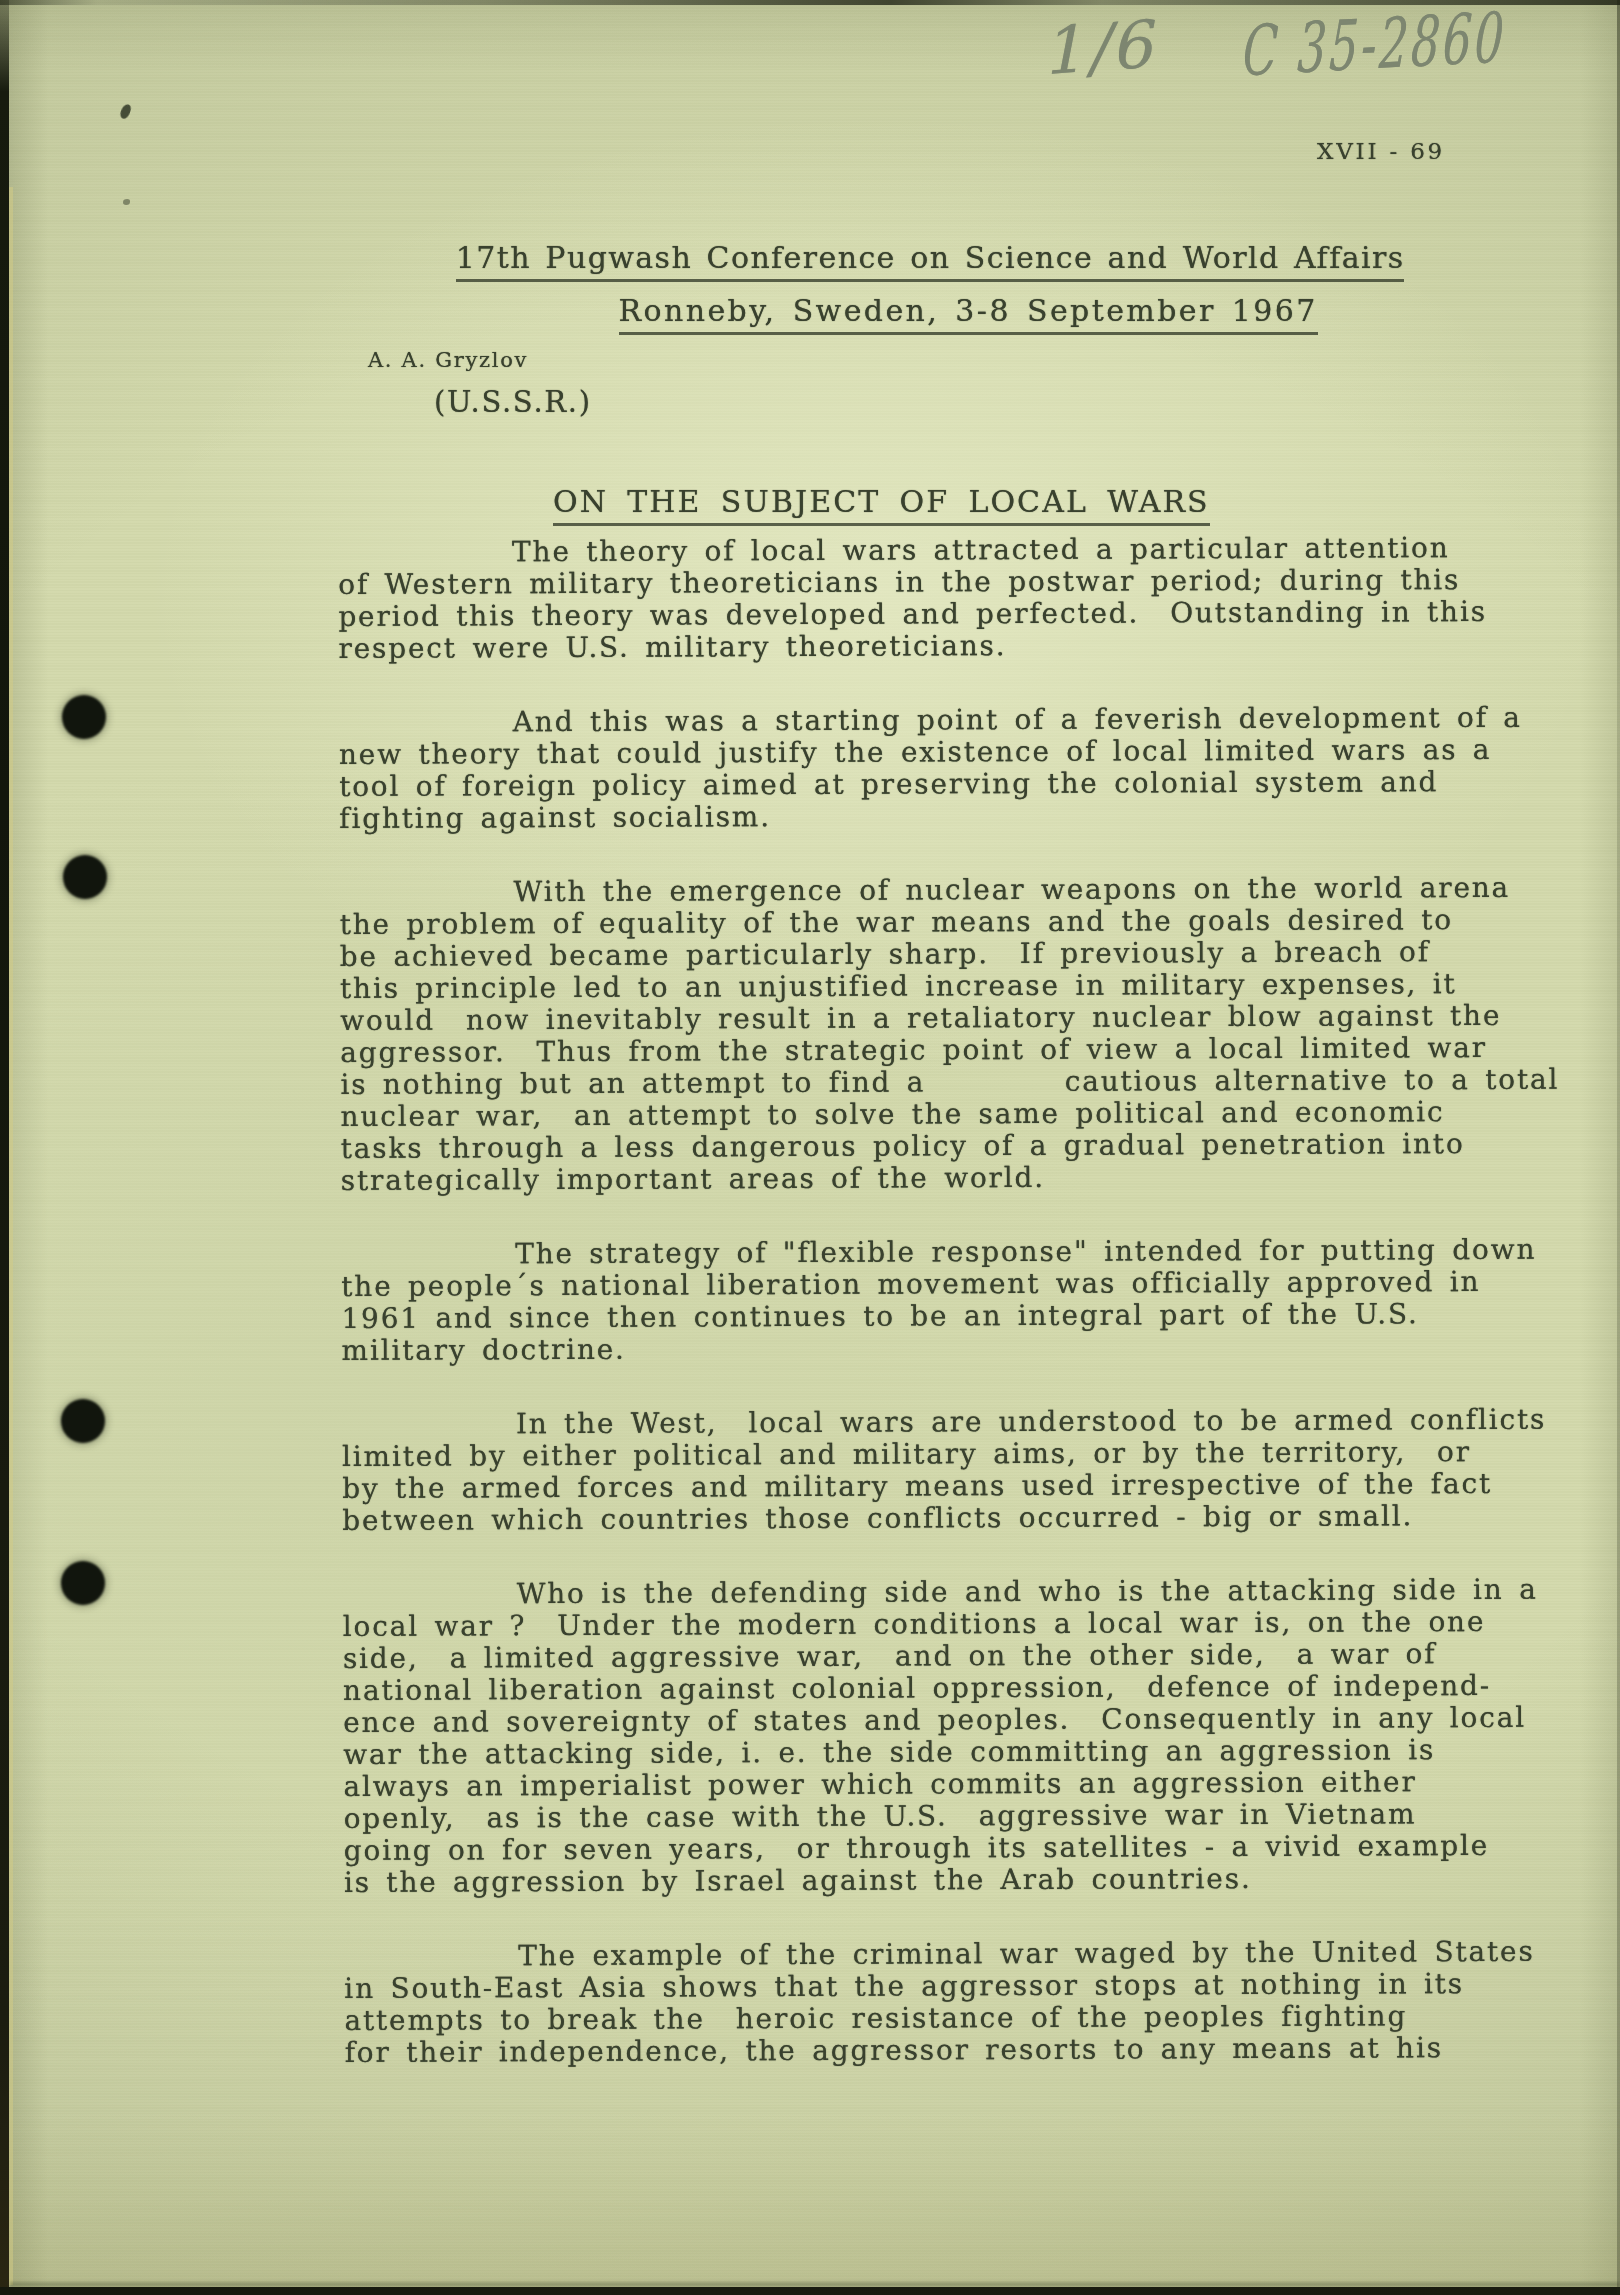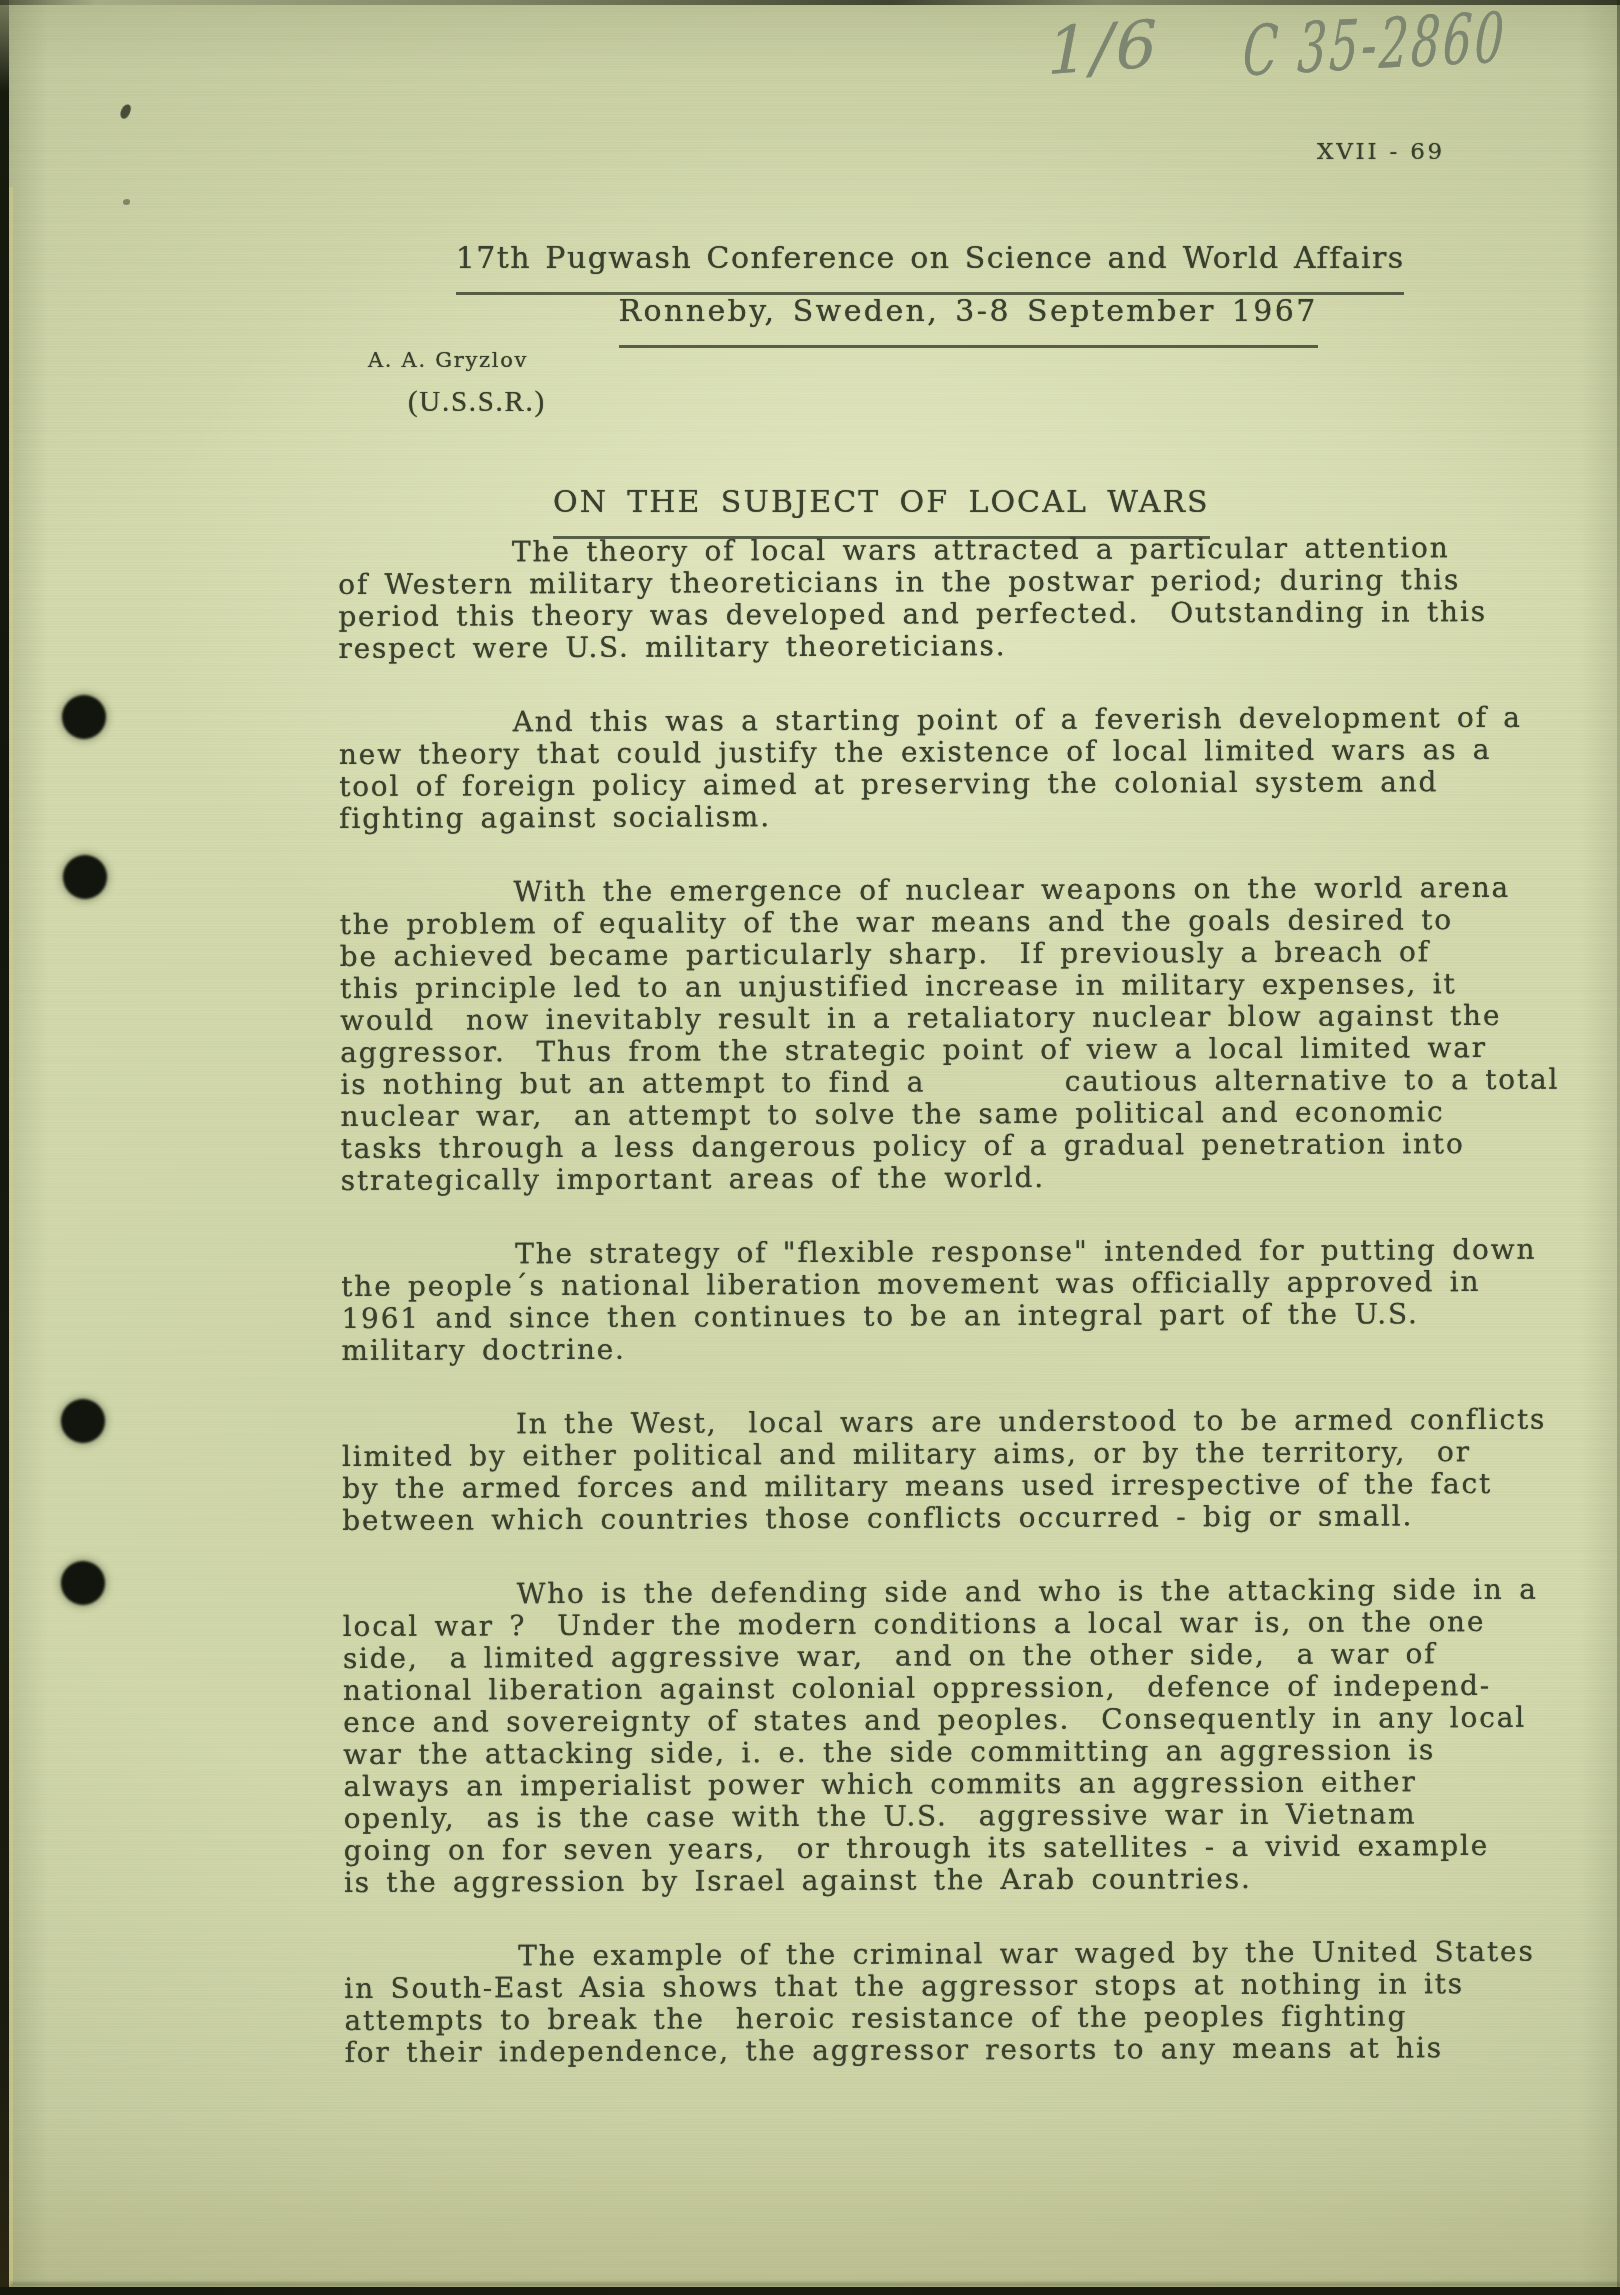--- a/index.html
+++ b/index.html
@@ -45,26 +45,26 @@
   
   .pencil { position:absolute; color:#7d8670; font-style:italic; white-space:pre;
     text-shadow:0 0 0.7px rgba(125,134,112,0.7); }
   #hw-fraction { left:1047px; top:9.7px; font-size:65px; transform:rotate(-4deg) skewX(-4deg); letter-spacing:2.8px; }
   #hw-code { left:1245px; top:11px; font-size:69px; transform:scaleX(0.66) rotate(-2deg) skewX(-6deg);
     transform-origin:left top; letter-spacing:4.2px; }
 
   
   .typed { position:absolute; color:#39412e; white-space:pre;
     text-shadow:0 0 1px rgba(55,64,45,0.9); }
-  .underlined { display:inline-block; border-bottom:3.5px solid rgba(55,63,44,0.8); padding-bottom:17px; }
+  .underlined { display:inline-block; border-bottom:3.5px solid rgba(55,63,44,0.8); padding-bottom:4px; }
   #doc-number { left:1317px; top:138px; font-size:23px; letter-spacing:2.8px; }
   #title-1 { left:398px; top:205px; font-size:30px; letter-spacing:1.4px; word-spacing:3.5px; }
   #title-2 { left:554px; top:258px; font-size:30px; letter-spacing:2.4px; word-spacing:4.2px;text-align:right; }
   #author-name { left:368px; top:348px; font-size:21px; letter-spacing:1.7px; }
-  #author-country { left:408px; top:385px; font-size:29px; letter-spacing:1.7px;font-family:Liberation Serif, serif; }
+  #author-country { left:434px; top:385px; font-size:29px; letter-spacing:1.7px; }
   #paper-title { left:476px; top:449px; font-size:30px; letter-spacing:2.1px; word-spacing:7.6px; }
 
   #body-text { position:absolute; left:338px; top:537px; width:1233px;
     font-size:28px; line-height:32px; letter-spacing:1.8px; word-spacing:4.8px;
     color:#39412e; text-shadow:0 0 1px rgba(55,64,45,0.85);
     transform:rotate(-0.25deg); transform-origin:left top; }
   #body-text .paragraph { margin-bottom:42px; }
   #body-text .paragraph:last-child { margin-bottom:0; }
   #body-text .line { white-space:pre; }
   #body-text .line.indent { padding-left:174px; }

